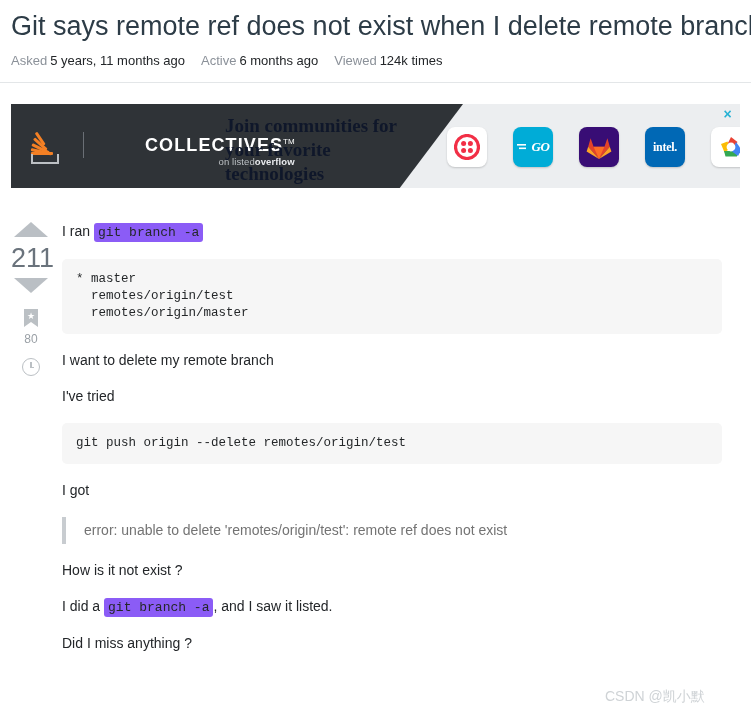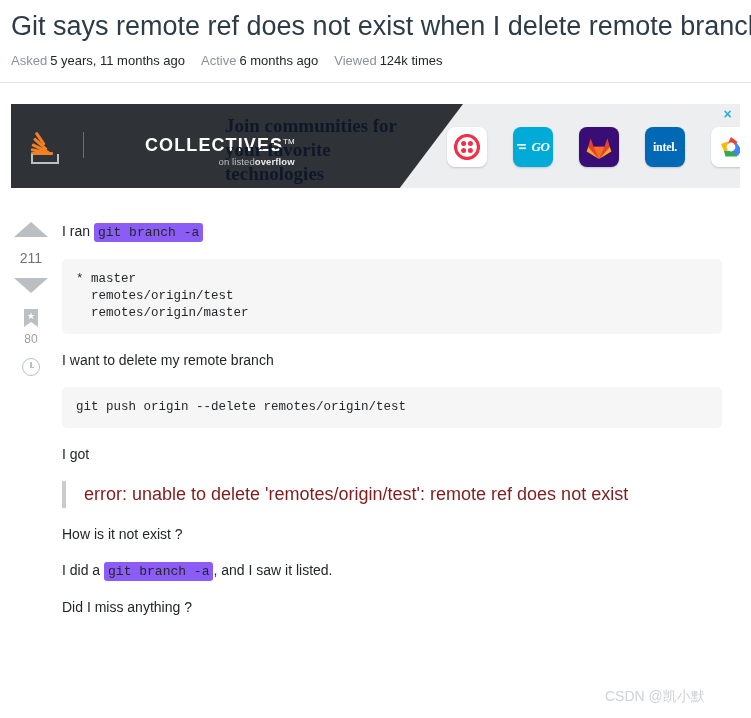--- a/index.html
+++ b/index.html
@@ -203,21 +203,21 @@
   }
   .arrow-up, .arrow-down {
     width: 0; height: 0;
     margin: 0 auto;
     border-left: 17px solid transparent;
     border-right: 17px solid transparent;
   }
   .arrow-up { border-bottom: 15px solid #babfc4; }
   .arrow-down { border-top: 15px solid #babfc4; margin-top: 7px; }
   .vote-count {
-    font-size: 14px;
+    font-size: 27px;
     color: #6a737c;
     line-height: 26px;
     margin-top: 8px;
   }
   .bookmark-icon {
     margin: 16px auto 0;
     width: 14px;
     height: 18px;
     position: relative;
   }
@@ -298,22 +298,22 @@
     font-size: 12.5px;
     line-height: 17px;
     color: #242729;
     white-space: pre;
     overflow: hidden;
   }
   blockquote.quote {
     margin: 0 0 17px 0;
     padding: 4px 0 4px 18px;
     border-left: 4px solid #c8ccd0;
-    color: #7f1d1d;
-    font-size: 18px;
+    color: #737373;
+    font-size: 14px;
     line-height: 19px;
     white-space: nowrap;
   }
 
   .watermark {
     position: absolute;
     left: 605px;
     top: 688px;
     font-size: 14px;
     color: #cfd3d6;
@@ -410,20 +410,21 @@
 
 <div class="post-body">
   <p class="para"><span>I ran</span> <code class="inline">git branch -a</code></p>
 
   <pre class="block">* master
   remotes/origin/test
   remotes/origin/master</pre>
 
   <p class="para">I want to delete my remote branch</p>
 
+  <p class="para">I've tried</p>
 
   <pre class="block">git push origin --delete remotes/origin/test</pre>
 
   <p class="para">I got</p>
 
   <blockquote class="quote">error: unable to delete 'remotes/origin/test': remote ref does not exist</blockquote>
 
   <p class="para">How is it not exist ?</p>
 
   <p class="para"><span>I did a</span> <code class="inline">git branch -a</code><span>, and I saw it listed.</span></p>

